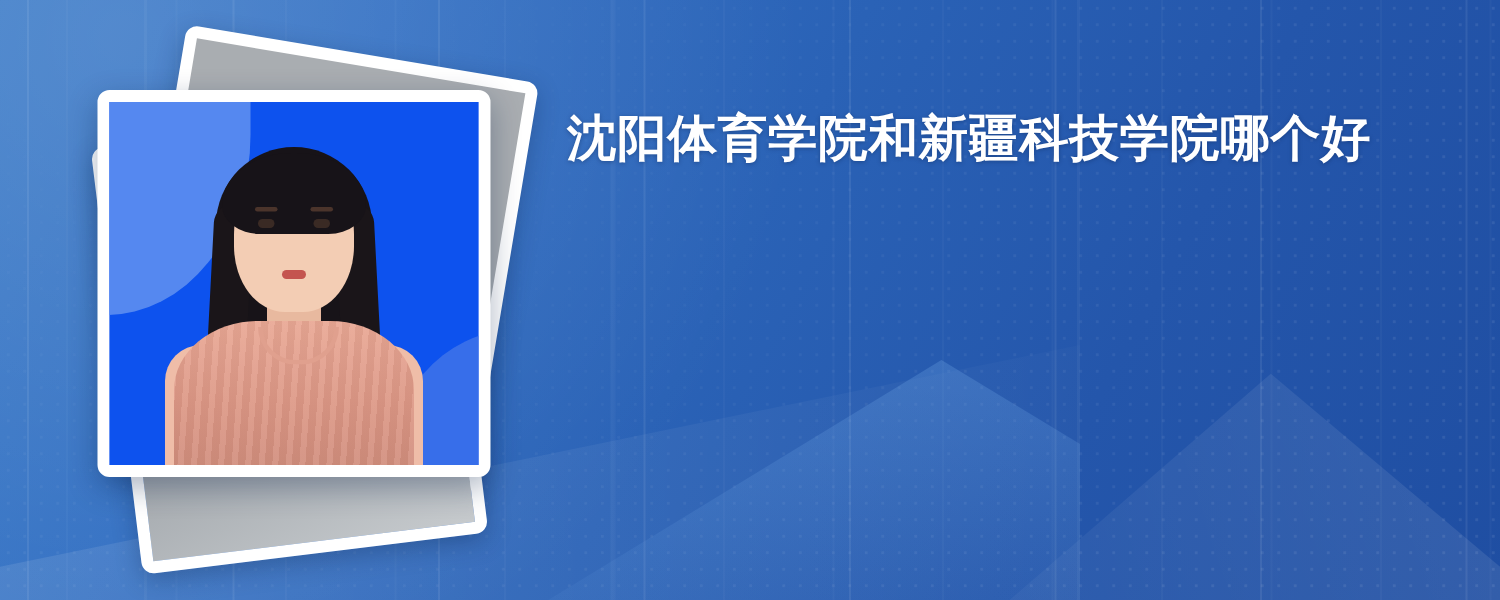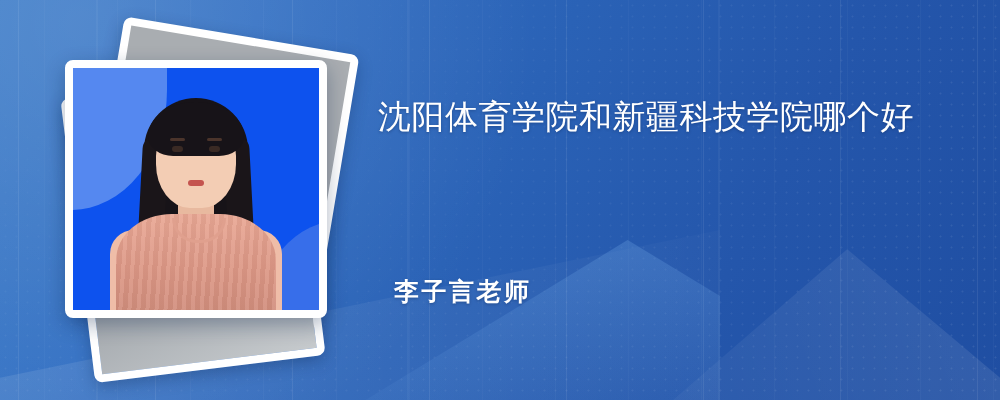--- a/index.html
+++ b/index.html
@@ -293,27 +293,27 @@
   
   #content {
     position: absolute;
     left: 378px;
     top: 0;
     width: 600px;
     height: 400px;
   }
   #title {
     position: absolute;
-    top: 89px;
+    top: 64px;
     left: 0;
     width: 572px;
     margin: 0;
     color: #ffffff;
     font-size: 33px;
-    font-weight: normal;
+    font-weight: bold;
     line-height: 56px;
     letter-spacing: 0.5px;
     text-shadow: 0 1px 3px rgba(8,30,70,0.35);
   }
   #author-name {
     position: absolute;
     top: 275px;
     left: 16px;
     margin: 0;
     color: #ffffff;
@@ -374,17 +374,16 @@
         <div class="eye eye-l"></div>
         <div class="eye eye-r"></div>
         <div class="mouth"></div>
       </div>
     </div>
   </div>
 
   <div id="content">
     <h1 id="title">沈阳体育学院和新疆科技学院哪个好</h1>
 
-    <div id="author-name">李子言老师</div>
 
   </div>
 
 </div>
 
 </body></html>

